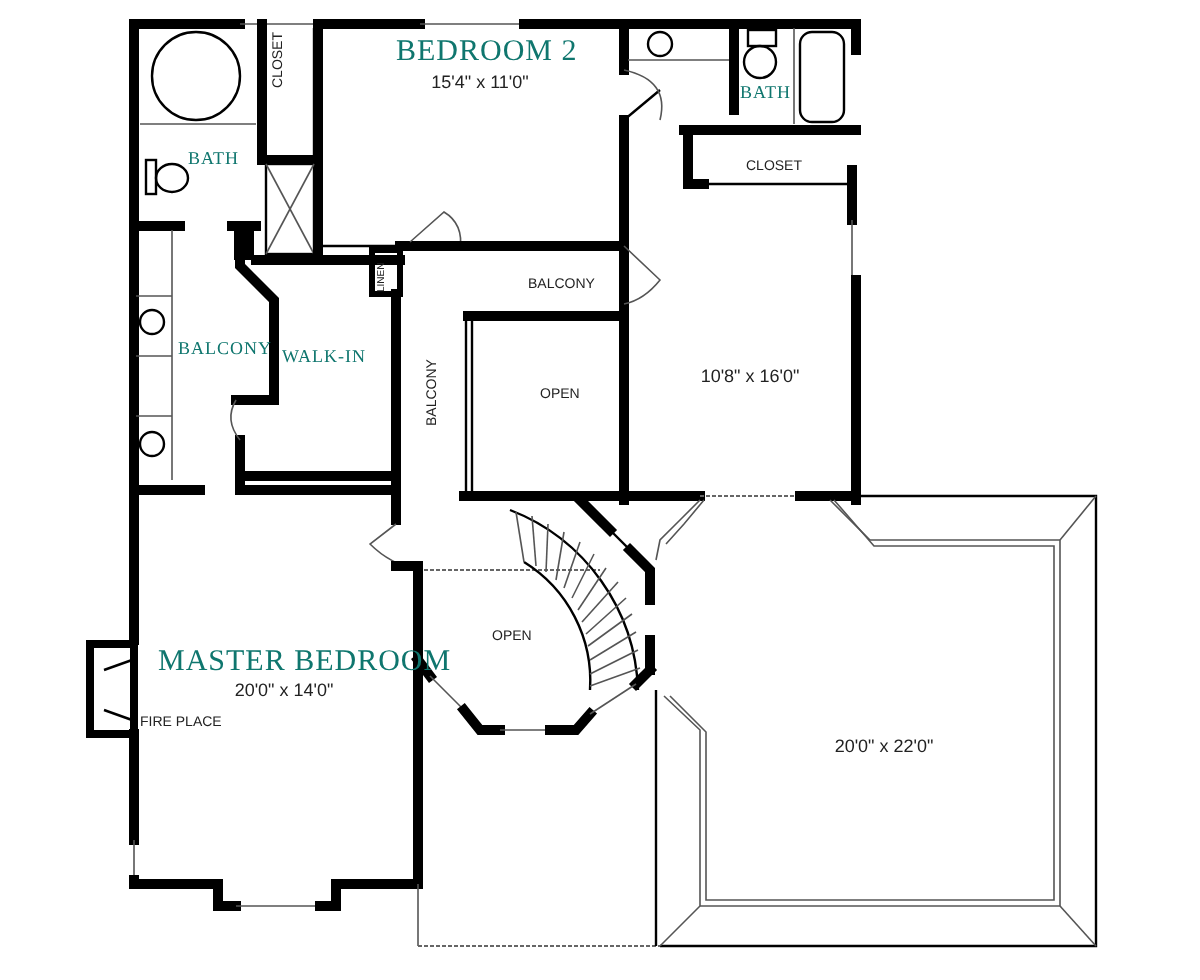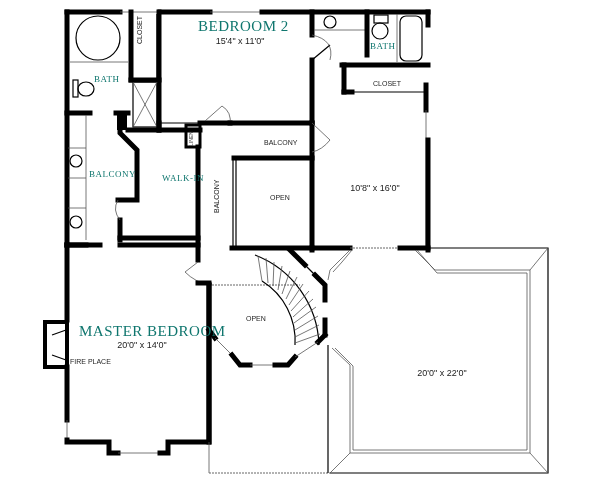--- a/index.html
+++ b/index.html
@@ -171,20 +171,20 @@
 <div class="lbl rn" style="left:79px;top:323px;font-size:15px;">MASTER BEDROOM</div>
 <div class="lbl dm" style="left:102px;top:340px;width:80px;">20'0" x 14'0"</div>
 
 <div class="lbl dm" style="left:402px;top:368px;width:80px;">20'0" x 22'0"</div>
 
 <div class="lbl rn" style="left:94px;top:74px;font-size:9px;">BATH</div>
 <div class="lbl rn" style="left:370px;top:41px;font-size:9px;">BATH</div>
 <div class="lbl sm" style="left:136px;top:44px;transform:rotate(-90deg);transform-origin:left top;">CLOSET</div>
 <div class="lbl sm" style="left:373px;top:80px;">CLOSET</div>
 <div class="lbl rn" style="left:89px;top:169px;font-size:9px;">BALCONY</div>
-<div class="lbl rn" style="left:162px;top:173px;font-size:9px;text-align:right;">WALK-IN</div>
+<div class="lbl rn" style="left:141px;top:173px;font-size:9px;text-align:right;">WALK-IN</div>
 <div class="lbl sm" style="left:188px;top:146px;font-size:5px;transform:rotate(-90deg);transform-origin:left top;">LINEN</div>
 <div class="lbl sm" style="left:264px;top:139px;">BALCONY</div>
 <div class="lbl sm" style="left:213px;top:213px;transform:rotate(-90deg);transform-origin:left top;">BALCONY</div>
 <div class="lbl sm" style="left:270px;top:194px;">OPEN</div>
 <div class="lbl sm" style="left:246px;top:315px;">OPEN</div>
 <div class="lbl sm" style="left:70px;top:358px;">FIRE PLACE</div>
 </div>
 
 </body></html>

